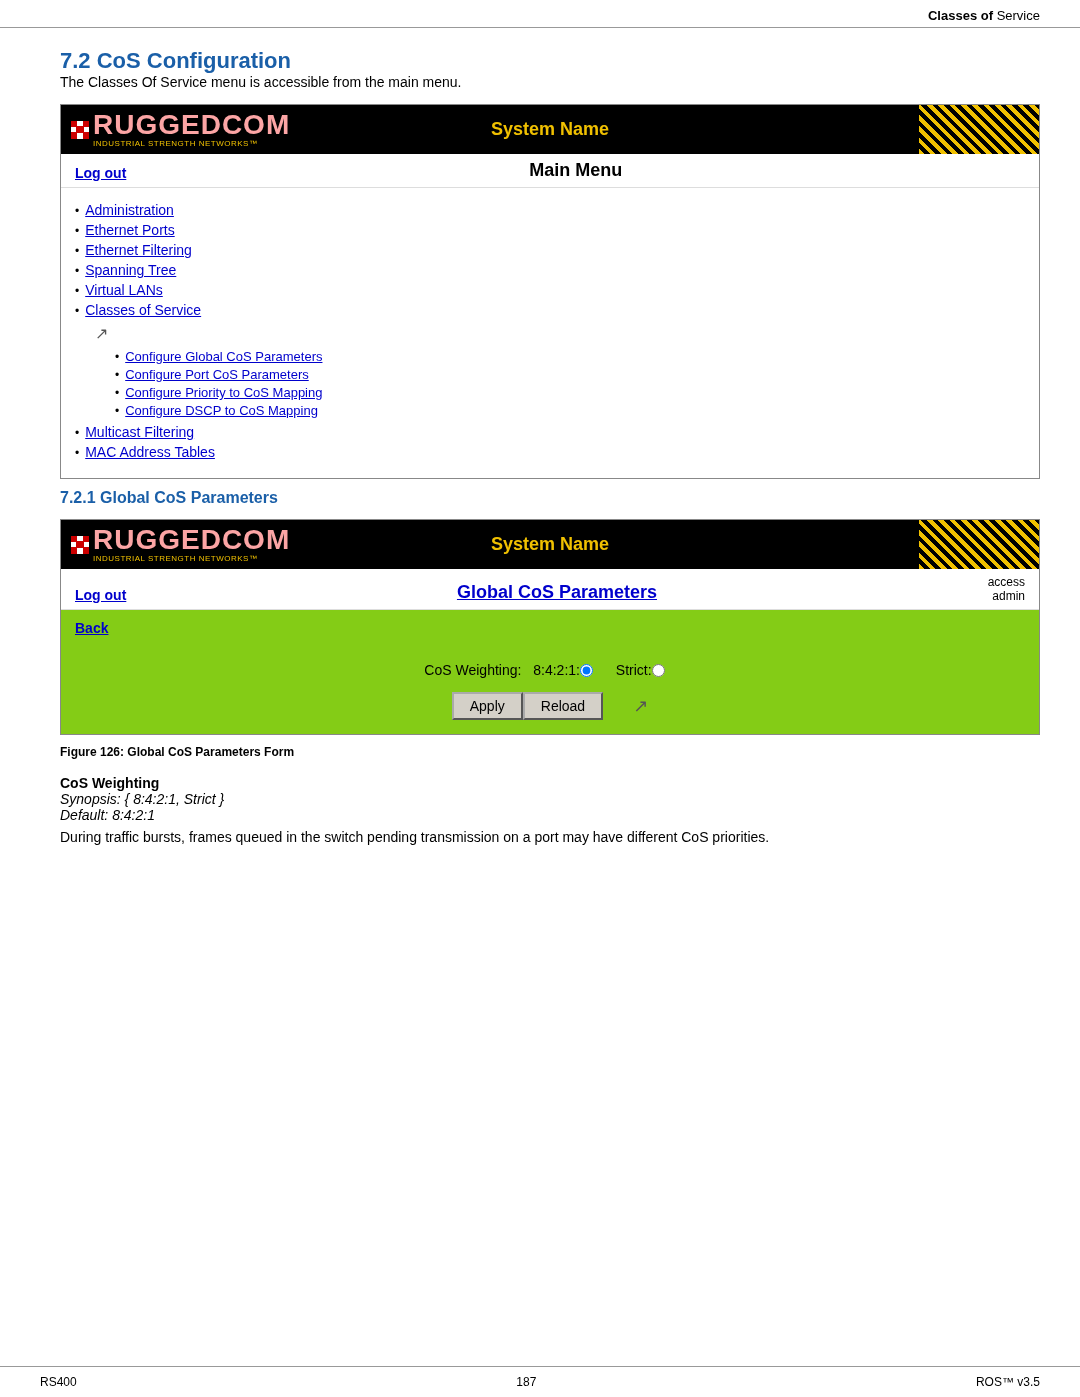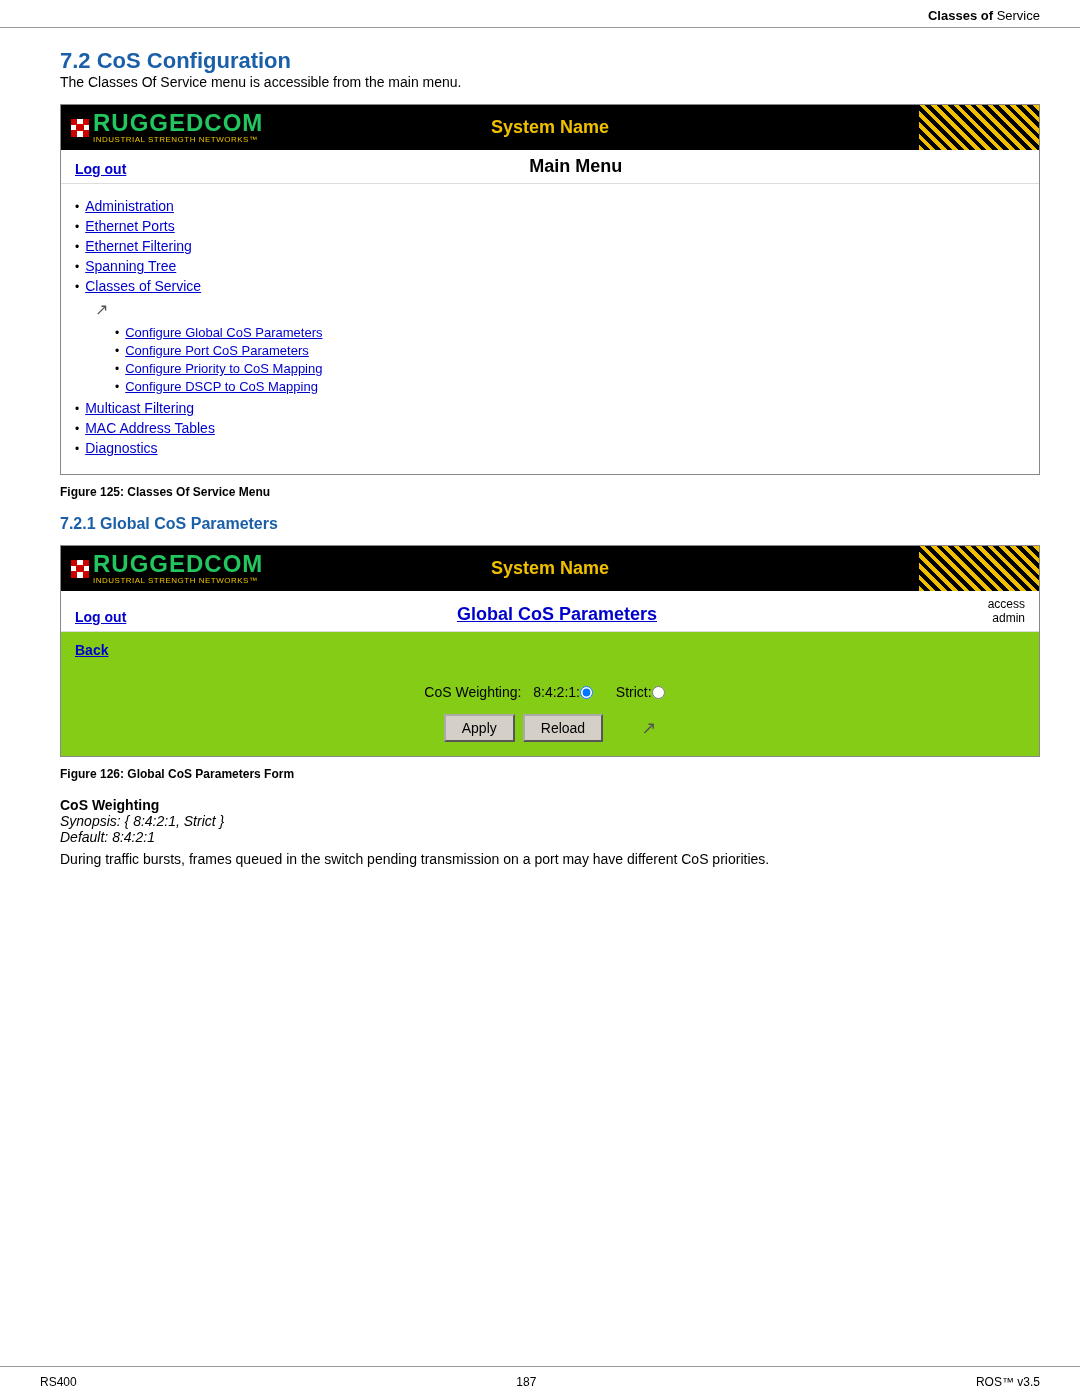--- a/index.html
+++ b/index.html
@@ -70,23 +70,23 @@
         #000 4px,
         #000 8px
       );
     }
     .ruggedcom-logo {
       display: flex;
       flex-direction: column;
       color: #fff;
     }
     .ruggedcom-logo .brand-name {
-      font-size: 24px;
+      font-size: 28px;
       font-weight: 900;
-      color: #22c55e;
+      color: #fca5a5;
       letter-spacing: 1px;
       line-height: 1;
     }
     .ruggedcom-logo .brand-tagline {
       font-size: 8px;
       color: #f0c000;
       letter-spacing: 0.5px;
     }
     .system-name-label {
       font-size: 18px;
@@ -220,21 +220,21 @@
     }
     .radio-option input[type="radio"] {
       margin-right: 3px;
     }
     .form-buttons {
       text-align: center;
       margin-top: 4px;
       display: flex;
       justify-content: center;
       align-items: center;
-      gap: 8px;
+      gap: 0;
     }
     .btn {
       padding: 4px 16px;
       font-size: 14px;
       border: 2px outset #aaa;
       background: #d4d0c8;
       cursor: pointer;
       min-width: 60px;
     }
 
@@ -344,20 +344,23 @@
         <li>
           <a>Ethernet Ports</a>
         </li>
         <li>
           <a>Ethernet Filtering</a>
         </li>
         <li>
           <a>Spanning Tree</a>
         </li>
         <li>
+          <a>Virtual LANs</a>
+        </li>
+        <li>
           <a>Classes of Service</a>
         </li>
       </ul>
 
       <div class="cursor-icon">↗</div>
 
       <ul class="sub-menu-list">
         <li>
           <a>Configure Global CoS Parameters</a>
         </li>
@@ -372,28 +375,24 @@
         </li>
       </ul>
 
       <ul class="menu-list" style="margin-top:6px;">
         <li>
           <a>Multicast Filtering</a>
         </li>
         <li>
           <a>MAC Address Tables</a>
         </li>
-        <li>
-          <a>Diagnostics</a>
-        </li>
       </ul>
     </div>
   </div>
 
-  <div class="figure-caption">Figure 125: Classes Of Service Menu</div>
 
   <div class="subsection-title">7.2.1  Global CoS Parameters</div>
 
   <div class="browser-window">
 
     <div class="ruggedcom-header">
       <div class="logo-box">
         <div class="logo-grid">
           <span class="filled"></span>
             <span></span>

